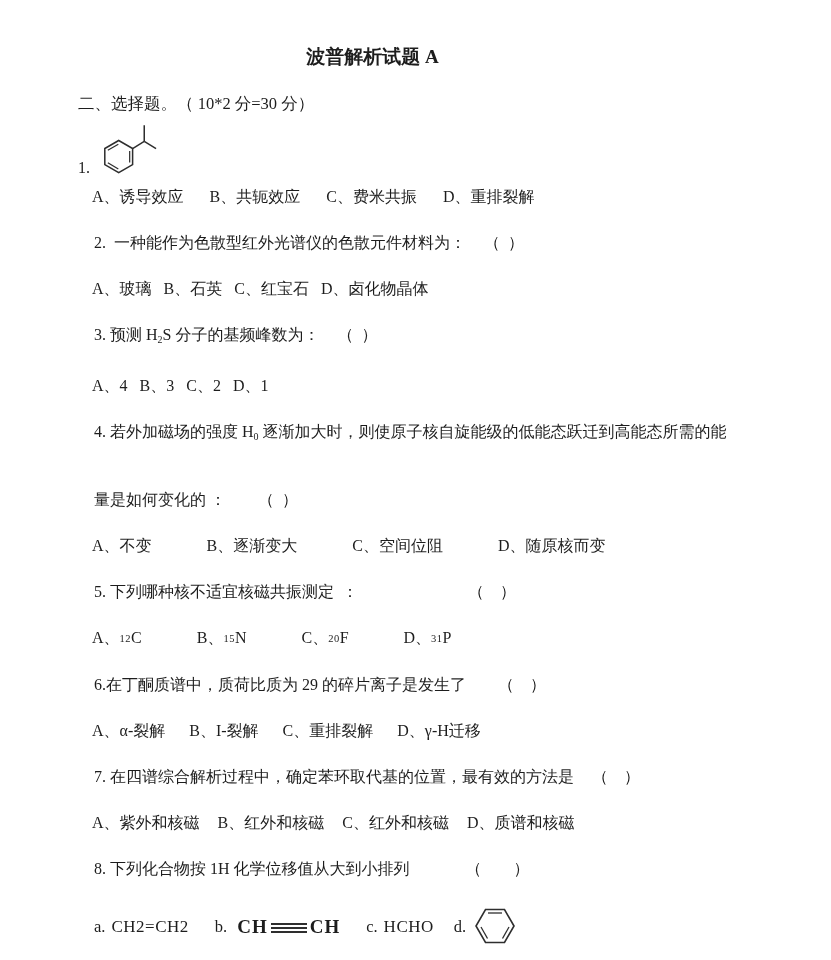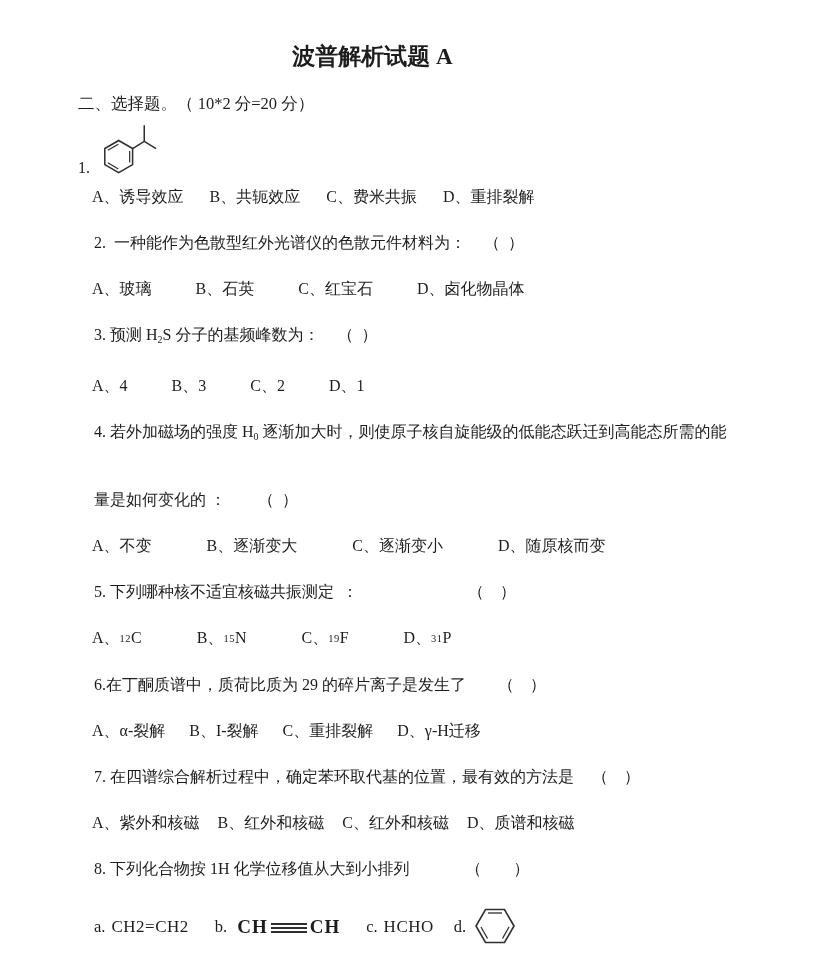--- a/index.html
+++ b/index.html
@@ -10,29 +10,29 @@
     padding:42px 52px 16px 78px;
     background:#ffffff;
     color:#1d1d1d;
     font-family:"Liberation Serif","DejaVu Serif",serif;
     font-size:16px;
     line-height:19px;
     overflow:hidden;
   }
   .title {
     text-align:center;
-    font-size:23px;
+    font-size:19px;
     font-weight:bold;
     margin:0 112px 0 0;
     line-height:30px;
   }
   .sec-heading { margin-top:22px; font-size:16.5px; }
   .q { margin-top:8px; white-space:pre-wrap; }
   .opts { margin-top:8px; margin-left:14px; display:flex; align-items:flex-start; white-space:pre-wrap;font-family:Liberation Serif, serif; }
-  .gap26 { column-gap:26px; } .gap28 { column-gap:44px; }
+  .gap26 { column-gap:26px; } .gap28 { column-gap:12px; }
   .gap55 { column-gap:55px; } .gap42 { column-gap:24px; }
   .gap18 { column-gap:18px; }
   .paren { margin-left:18px; }
   .ml-md { margin-left:32px; }
   .ml-lg { margin-left:56px; }
   .ml-xl { margin-left:110px; }
   .sub { font-size:10px; vertical-align:-3px; }
   .iso { font-size:10.5px; vertical-align:1px; letter-spacing:0.5px; }
   .q1-row { display:flex; align-items:flex-end; margin-top:6px; }
   .q1-num { padding-bottom:2px; }
@@ -49,21 +49,21 @@
   svg { display:block; }
   svg * { stroke:#2e2e2e; fill:none; }
 </style>
 </head>
 <body>
 
 <div class="page">
 
   <div class="title">波普解析试题 A</div>
 
-  <div class="sec-heading">二、选择题。（ 10*2 分=20 分）</div>
+  <div class="sec-heading">二、选择题。（ 10*2 分=30 分）</div>
 
   <div class="q1-row">
     <span class="q1-num">1.</span>
     <span class="q1-struct">
       <svg width="70" height="60" viewBox="0 0 74 62">
         <path d="M24,22 L38.7,30.5 L38.7,47.5 L24,56 L9.3,47.5 L9.3,30.5 Z" stroke-width="1.6"></path>
         <line x1="12.5" y1="32.4" x2="23.6" y2="25.9" stroke-width="1.3"></line>
         <line x1="35.6" y1="33.2" x2="35.6" y2="45.4" stroke-width="1.3"></line>
         <line x1="12.5" y1="45.6" x2="23.6" y2="52.1" stroke-width="1.3"></line>
         <line x1="38.7" y1="30.5" x2="51" y2="23" stroke-width="1.6"></line>
@@ -101,31 +101,31 @@
 
   <div class="q">
     <span>4. 若外加磁场的强度 H</span><span class="sub">0</span><span> 逐渐加大时，则使原子核自旋能级的低能态跃迁到高能态所需的能</span>
   </div>
   <div class="q" style="margin-top:6px;">
     <span>量是如何变化的 ：</span><span class="paren ml-md">（  ）</span>
   </div>
   <div class="opts gap55">
     <span>A、不变</span>
     <span>B、逐渐变大</span>
-    <span>C、逐渐变小</span>
+    <span>C、空间位阻</span>
     <span>D、随原核而变</span>
   </div>
 
   <div class="q">
     <span>5. 下列哪种核不适宜核磁共振测定  ：</span><span class="paren ml-xl">（　）</span>
   </div>
   <div class="opts gap55">
     <span><span>A、</span><span class="iso">12</span><span>C</span></span>
     <span><span>B、</span><span class="iso">15</span><span>N</span></span>
-    <span><span>C、</span><span class="iso">19</span><span>F</span></span>
+    <span><span>C、</span><span class="iso">20</span><span>F</span></span>
     <span><span>D、</span><span class="iso">31</span><span>P</span></span>
   </div>
 
   <div class="q">
     <span>6.在丁酮质谱中，质荷比质为 29 的碎片离子是发生了</span><span class="paren ml-md">（　）</span>
   </div>
   <div class="opts gap42">
     <span>A、α-裂解</span>
     <span>B、I-裂解</span>
     <span>C、重排裂解</span>

